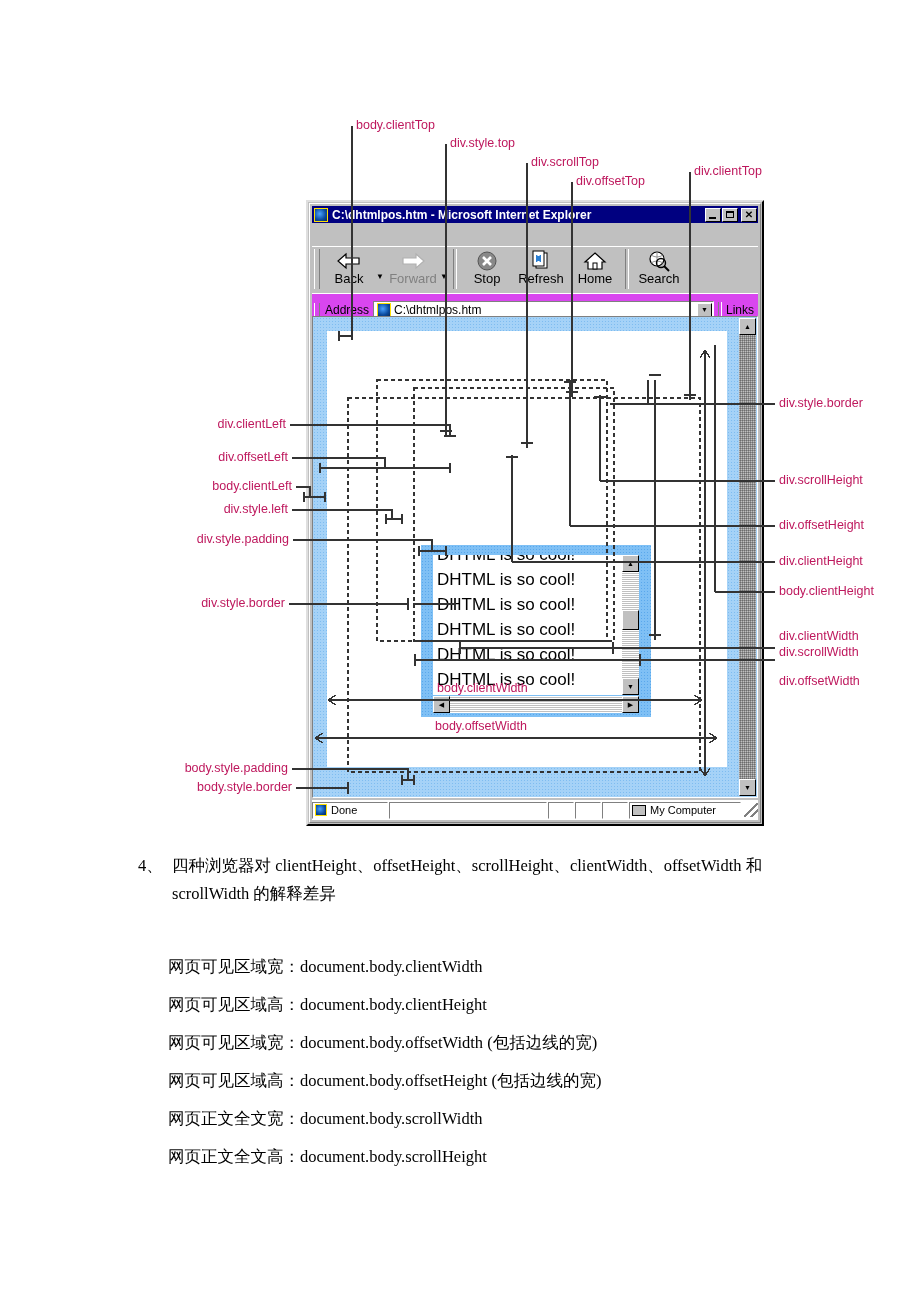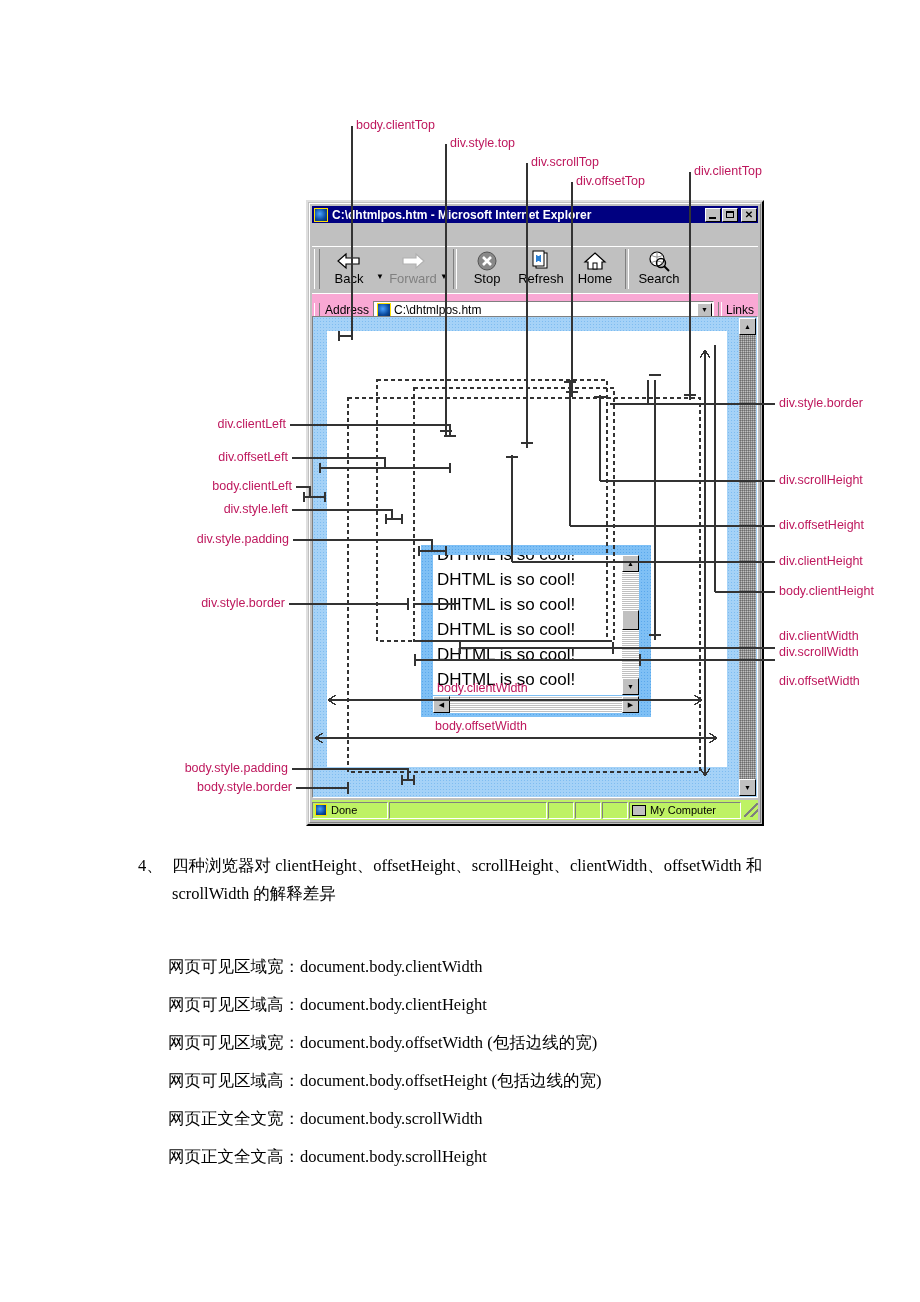--- a/index.html
+++ b/index.html
@@ -112,21 +112,21 @@
     font-family:"Liberation Sans", sans-serif;
   }
   .tbtn-big.disabled { color:#808080; }
   .tb-ico { height:24px; display:flex; align-items:center; justify-content:center; }
   .tb-lbl { font-size:13px; line-height:12px; }
   .tb-caret { width:10px; align-self:center; margin-top:14px; font-size:8px; color:#000; }
   .tb-sep { width:2px; height:40px; margin:2px 3px 0; border-left:1px solid #808080; border-right:1px solid #fff; flex:0 0 auto;}
 
   .addressbar {
     position:absolute; left:2px; top:89px; right:2px; height:32px;
-    background:#f9a8d4; border-top:1px solid #fff;
+    background:#d946ef; border-top:1px solid #fff;
     display:flex; align-items:center; box-sizing:border-box;
   }
   .addr-label { font-size:12px; margin:0 4px 0 2px; font-family:"Liberation Sans", sans-serif;}
   .addr-field {
     flex:1 1 auto; height:18px; background:#fff;
     border:1px solid #808080; border-right-color:#fff; border-bottom-color:#fff;
     display:flex; align-items:center; box-sizing:border-box; position:relative;
   }
   .addr-ico {
     width:14px; height:14px; margin:0 3px;
@@ -207,21 +207,21 @@
   }
   .div-hsb .sb-hbtn {
     position:absolute; top:0; width:17px; height:17px;
     background:#c0c0c0; border:1px solid #000; border-top-color:#fff; border-left-color:#fff;
     box-sizing:border-box; display:flex;align-items:center;justify-content:center;font-size:7px;
   }
   .div-hsb .sb-hbtn.left{left:0;} .div-hsb .sb-hbtn.right{right:0;}
 
   .statusbar {
     position:absolute; left:2px; bottom:2px; right:2px; height:20px;
-    background:#bef264; display:flex; align-items:center;
+    background:#ffffff; display:flex; align-items:center;
     box-sizing:border-box;
   }
   .sb-panel {
     height:17px; border:1px solid #808080; border-right-color:#fff; border-bottom-color:#fff;
     box-sizing:border-box; display:flex; align-items:center; padding:0 2px;
     font-size:11px; font-family:"Liberation Sans", sans-serif; margin-right:1px;
   }
   .sb-done { width:76px; }
   .sb-wide { flex:1 1 auto; }
   .sb-small { width:26px; }

